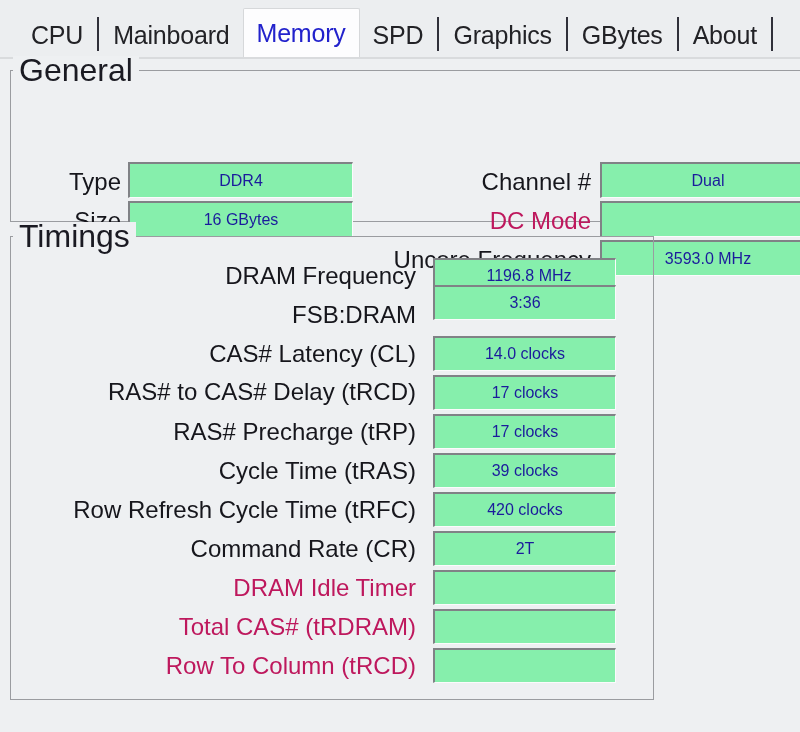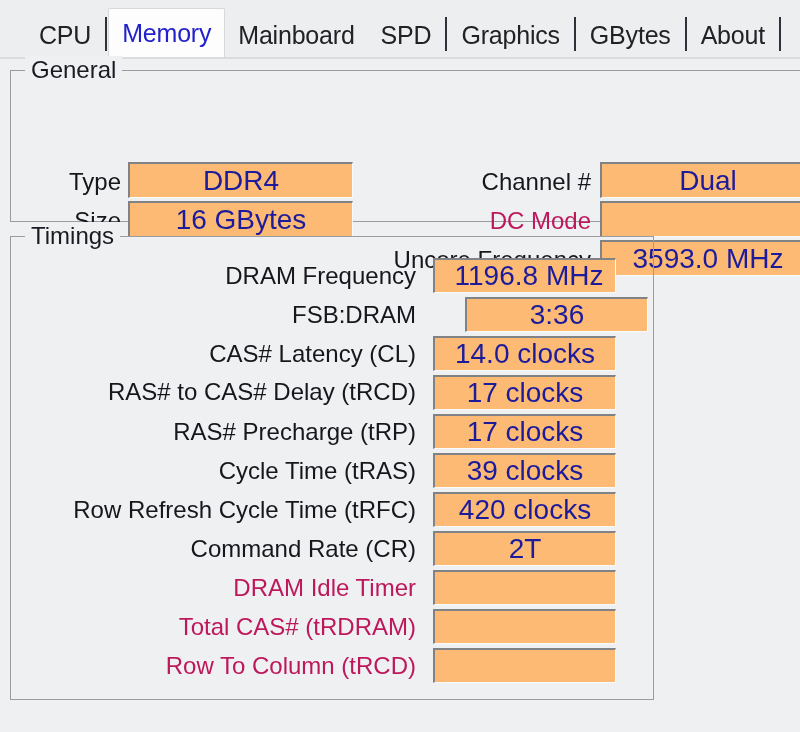--- a/index.html
+++ b/index.html
@@ -19,21 +19,21 @@
   
   #tabstrip {
     position: absolute;
     left: 0;
     top: 0;
     width: 800px;
     height: 58px;
     background: #eceef0;
     display: flex;
     align-items: flex-end;
-    padding-left: 26px;
+    padding-left: 18px;
     box-sizing: border-box;
   }
   .tab {
     position: relative;
     height: 46px;
     display: flex;
     align-items: center;
     justify-content: center;
     padding: 0 13px;
     font-size: 25px;
@@ -73,24 +73,24 @@
   
   .groupbox {
     position: absolute;
     border: 1px solid #9a9ca0;
     background: transparent;
     box-sizing: border-box;
   }
   .grouplegend {
     position: absolute;
     top: -15px;
-    left: 14px;
+    left: 2px;
     background: #eef0f2;
     padding: 0 6px;
-    font-size: 24px;
+    font-size: 32px;
     color: #1a1a22;
     line-height: 28px;
     white-space: nowrap;
   }
 
   #general-group {
     left: 10px;
     top: 70px;
     width: 800px;
     height: 152px;
@@ -111,29 +111,29 @@
     line-height: 30px;
     color: #16161c;
   }
   .field-label.disabled {
     color: #be185d;
   }
 
   .value-box {
     position: absolute;
     box-sizing: border-box;
-    background: #fdba74;
+    background: #86efac;
     border-top: 2px solid #808286;
     border-left: 2px solid #808286;
     border-right: 1px solid #fbfbfc;
     border-bottom: 1px solid #fbfbfc;
     display: flex;
     align-items: center;
     justify-content: center;
-    font-size: 28px;
+    font-size: 16px;
     color: #1b1b9c;
     line-height: 1;
     white-space: nowrap;
     overflow: hidden;
   }
 
   
   .gen-label { width: 300px; }
   #label-type        { left: -190px; top: 96px; }
   #label-size        { left: -190px; top: 135px; }
@@ -157,22 +157,22 @@
     width: 183px;
     height: 35px;
   }
 </style>
 </head>
 <body>
 
 <div id="tabstrip">
     <div class="tab">CPU</div>
     <div class="tabsep"></div>
+    <div class="tab">Mainboard</div>
     <div class="tab active">Memory</div>
-    <div class="tab">Mainboard</div>
     <div class="tab">SPD</div>
     <div class="tabsep"></div>
     <div class="tab">Graphics</div>
     <div class="tabsep"></div>
     <div class="tab">GBytes</div>
     <div class="tabsep"></div>
     <div class="tab">About</div>
     <div class="tabsep"></div>
   </div>
 <div id="tabunderline"></div>
@@ -195,21 +195,21 @@
   <div class="field-label gen-label" id="label-uncore">Uncore Frequency</div>
   <div class="value-box" id="box-uncore">3593.0 MHz</div>
 </div>
 
 <div class="groupbox" id="timings-group">
   <div class="grouplegend">Timings</div>
 
 <div class="field-label tm-label" style="top: 24px;">DRAM Frequency</div>
     <div class="value-box tm-box" style="top: 21px; padding-left: 8px;">1196.8 MHz</div>
     <div class="field-label tm-label" style="top: 63px;">FSB:DRAM</div>
-    <div class="value-box tm-box" style="top: 60px; margin-left: 32px;">3:36</div>
+    <div class="value-box tm-box" style="top: 48px;">3:36</div>
     <div class="field-label tm-label" style="top: 102px;">CAS# Latency (CL)</div>
     <div class="value-box tm-box" style="top: 99px;">14.0 clocks</div>
     <div class="field-label tm-label" style="top: 140px;">RAS# to CAS# Delay (tRCD)</div>
     <div class="value-box tm-box" style="top: 138px;">17 clocks</div>
     <div class="field-label tm-label" style="top: 180px;">RAS# Precharge (tRP)</div>
     <div class="value-box tm-box" style="top: 177px;">17 clocks</div>
     <div class="field-label tm-label" style="top: 219px;">Cycle Time (tRAS)</div>
     <div class="value-box tm-box" style="top: 216px;">39 clocks</div>
     <div class="field-label tm-label" style="top: 258px;">Row Refresh Cycle Time (tRFC)</div>
     <div class="value-box tm-box" style="top: 255px;">420 clocks</div>

